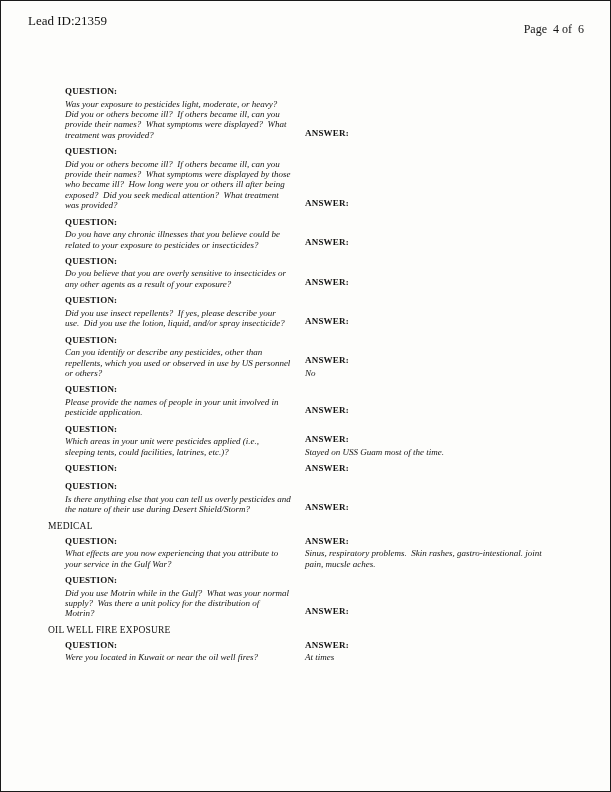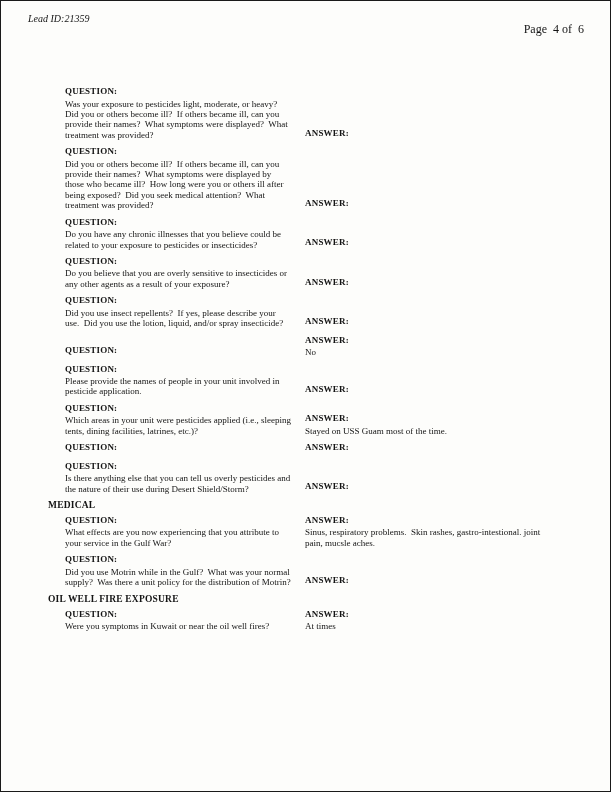--- a/index.html
+++ b/index.html
@@ -16,23 +16,22 @@
     border: 1px solid #1a1a1a;
     box-sizing: border-box;
     font-family: "Liberation Serif", serif;
     color: #141414;
     overflow: hidden;
   }
   .lead-id {
     position: absolute;
     left: 27px;
     top: 12px;
-    font-size: 10px;
+    font-size: 13px;
     white-space: pre;
-    font-style: italic;
   }
   .page-num {
     position: absolute;
     right: 26px;
     top: 21px;
     font-size: 12px;
     white-space: pre;
   }
   .content {
     position: absolute;
@@ -60,23 +59,24 @@
     font-weight: bold;
     font-size: 9px;
     letter-spacing: 0.2px;
     margin-bottom: 1.5px;
     line-height: 11px;
   }
   .q-text, .a-text {
     font-size: 9px;
     line-height: 10.4px;
     white-space: pre-wrap;
+    font-style: italic;
   }
   .section-title {
-    font-weight: bold;
+    font-weight: normal;
     font-size: 9.5px;
     letter-spacing: 0.2px;
     line-height: 11px;
     margin: 2px 0 4px 0;
   }
 </style>
 </head>
 <body>
 
 <div class="page">
@@ -124,39 +124,40 @@
           <div class="qa-label">QUESTION:</div>
           <div class="q-text">Did you use insect repellents?  If yes, please describe your use.  Did you use the lotion, liquid, and/or spray insecticide?</div>
         </div>
         <div class="a-col">
           <div class="qa-label">ANSWER:</div>
         </div>
       </div>
       <div class="qa-row">
         <div class="q-col">
           <div class="qa-label">QUESTION:</div>
+          <div class="q-text">Can you identify or describe any pesticides, other than repellents, which you used or observed in use by US personnel or others?</div>
         </div>
         <div class="a-col">
           <div class="qa-label">ANSWER:</div>
           <div class="a-text">No</div>
         </div>
       </div>
       <div class="qa-row">
         <div class="q-col">
           <div class="qa-label">QUESTION:</div>
           <div class="q-text">Please provide the names of people in your unit involved in pesticide application.</div>
         </div>
         <div class="a-col">
           <div class="qa-label">ANSWER:</div>
         </div>
       </div>
       <div class="qa-row">
         <div class="q-col">
           <div class="qa-label">QUESTION:</div>
-          <div class="q-text">Which areas in your unit were pesticides applied (i.e., sleeping tents, dining facilities, latrines, etc.)?</div>
+          <div class="q-text">Which areas in your unit were pesticides applied (i.e., sleeping tents, could facilities, latrines, etc.)?</div>
         </div>
         <div class="a-col">
           <div class="qa-label">ANSWER:</div>
           <div class="a-text">Stayed on USS Guam most of the time.</div>
         </div>
       </div>
       <div class="qa-row">
         <div class="q-col">
           <div class="qa-label">QUESTION:</div>
         </div>
@@ -190,21 +191,21 @@
           <div class="q-text">Did you use Motrin while in the Gulf?  What was your normal supply?  Was there a unit policy for the distribution of Motrin?</div>
         </div>
         <div class="a-col">
           <div class="qa-label">ANSWER:</div>
         </div>
       </div>
       <div class="section-title">OIL WELL FIRE EXPOSURE</div>
       <div class="qa-row">
         <div class="q-col">
           <div class="qa-label">QUESTION:</div>
-          <div class="q-text">Were you symptoms in Kuwait or near the oil well fires?</div>
+          <div class="q-text">Were you located in Kuwait or near the oil well fires?</div>
         </div>
         <div class="a-col">
           <div class="qa-label">ANSWER:</div>
           <div class="a-text">At times</div>
         </div>
       </div>
     </div>
 </div>
 
 </body></html>

